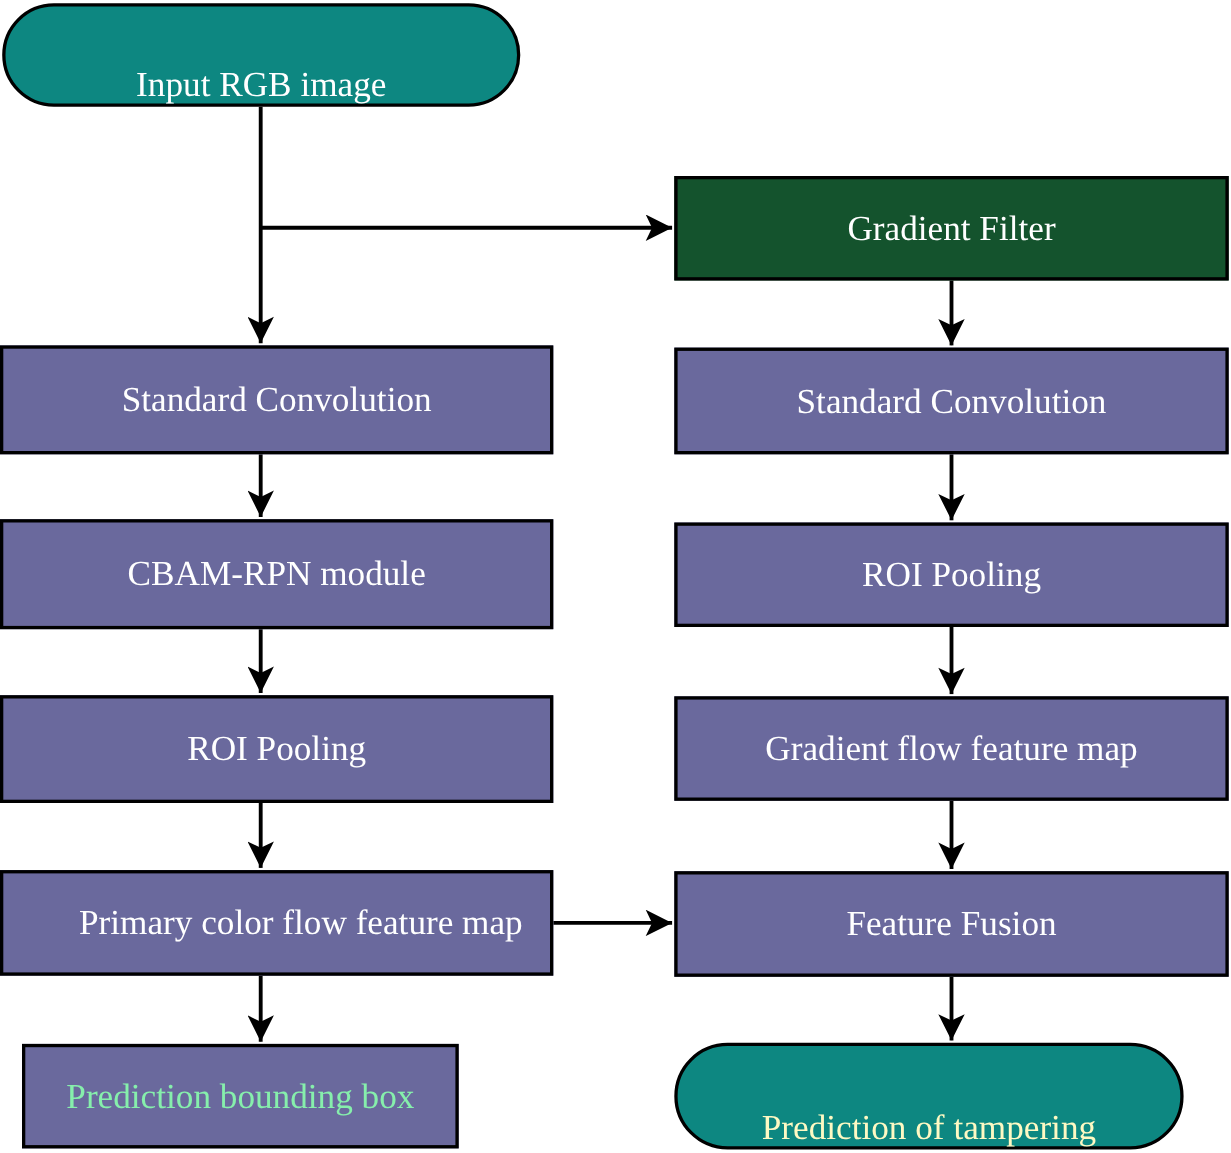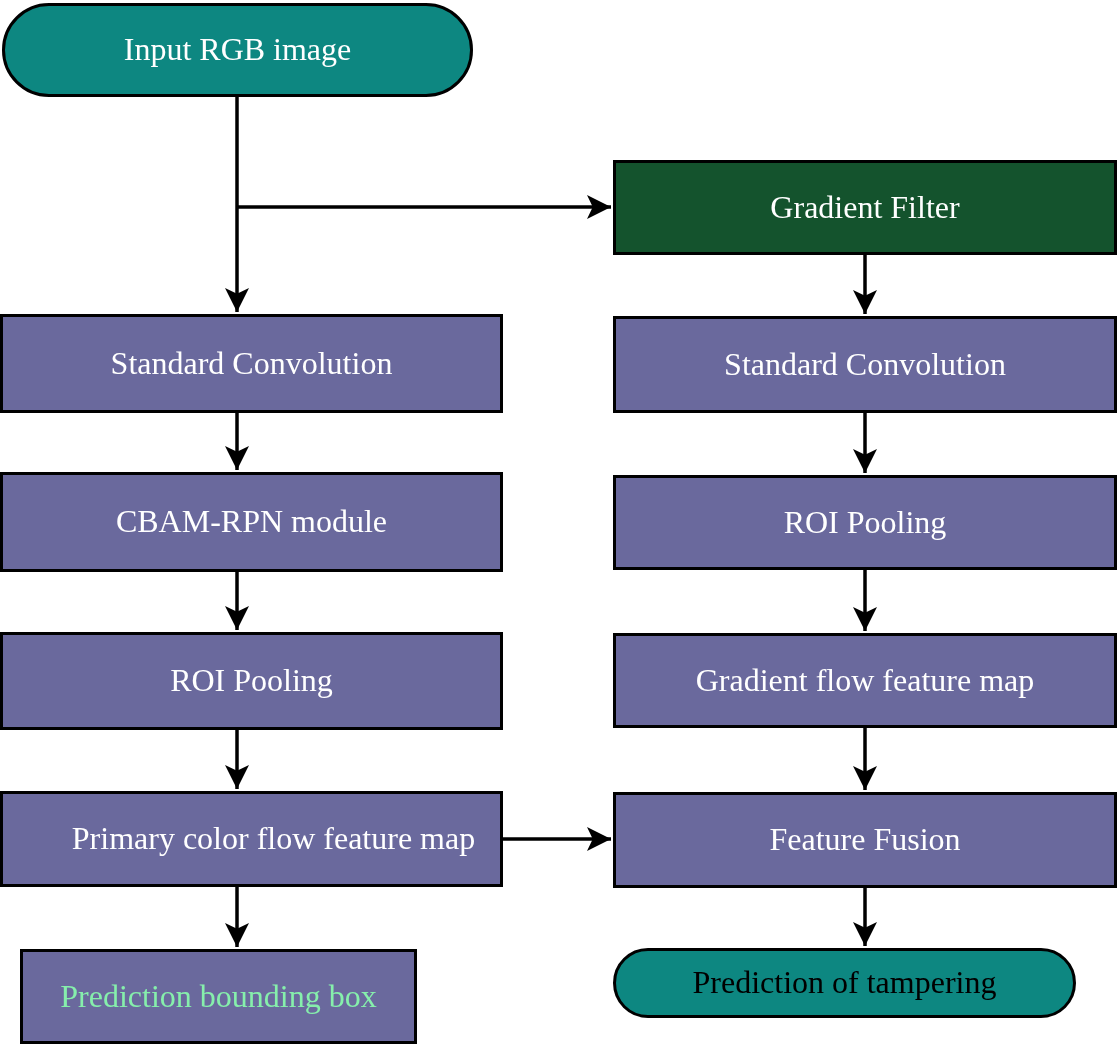--- a/index.html
+++ b/index.html
@@ -23,20 +23,21 @@
     align-items: center;
     justify-content: center;
     text-align: center;
     color: #ffffff;
     font-size: 32px;
     line-height: 1.1;
     white-space: nowrap;
   }
   .node.pill {
     border-radius: 50px;
+    align-items: flex-end;
   }
   #arrow-layer {
     position: absolute;
     left: 0;
     top: 0;
     width: 1119px;
     height: 1048px;
     pointer-events: none;
   }
 </style>
@@ -92,16 +93,16 @@
     </div>
     <div class="node rect" style="left: 613px; top: 475px; width: 504px; height: 95px; background: rgb(106, 105, 157); border-color: rgb(0, 0, 0); color: rgb(255, 255, 255);">
       <span>ROI Pooling</span>
     </div>
     <div class="node rect" style="left: 613px; top: 633px; width: 504px; height: 95px; background: rgb(106, 105, 157); border-color: rgb(0, 0, 0); color: rgb(255, 255, 255);">
       <span>Gradient flow feature map</span>
     </div>
     <div class="node rect" style="left: 613px; top: 792px; width: 504px; height: 96px; background: rgb(106, 105, 157); border-color: rgb(0, 0, 0); color: rgb(255, 255, 255);">
       <span>Feature Fusion</span>
     </div>
-    <div class="node pill" style="left: 613px; top: 948px; width: 463px; height: 70px; background: rgb(13, 135, 129); border-color: rgb(0, 0, 0); color: #000000;">
+    <div class="node pill" style="left: 613px; top: 948px; width: 463px; height: 97px; background: rgb(13, 135, 129); border-color: rgb(0, 0, 0); color: #fef9c3;">
       <span>Prediction of tampering</span>
     </div>
   </div>
 
 </body></html>

